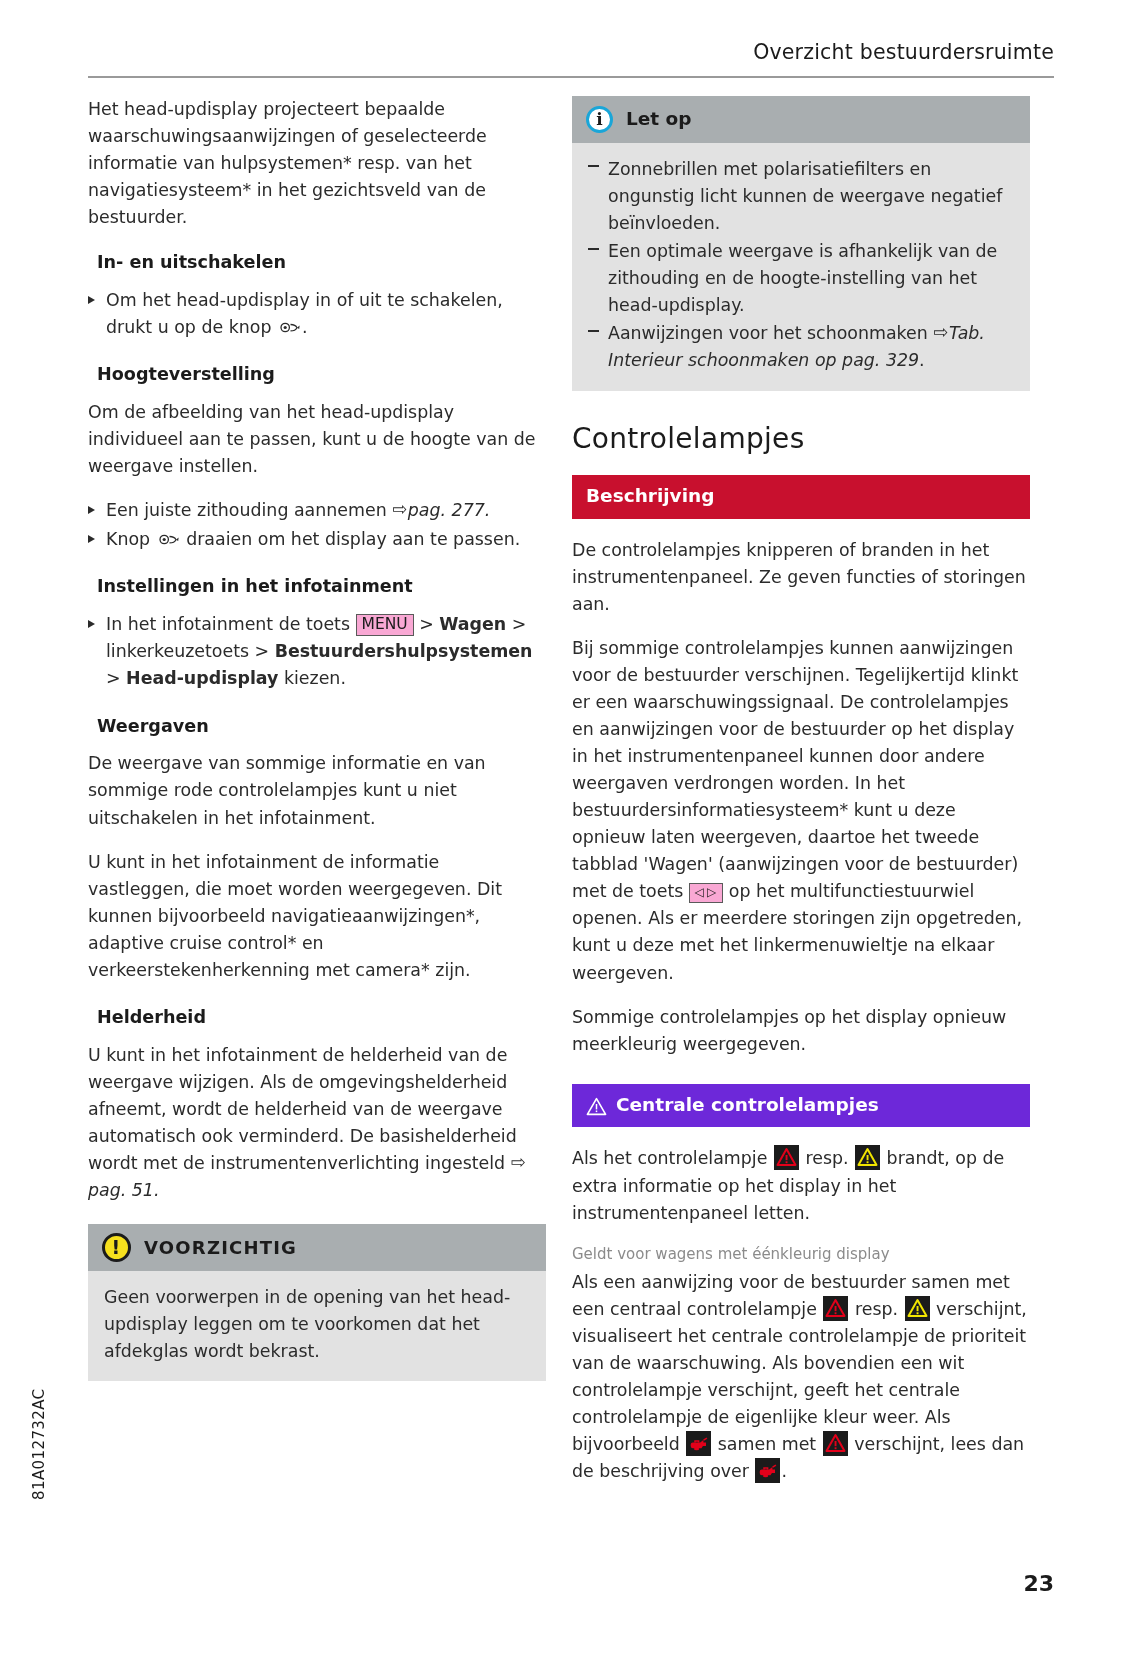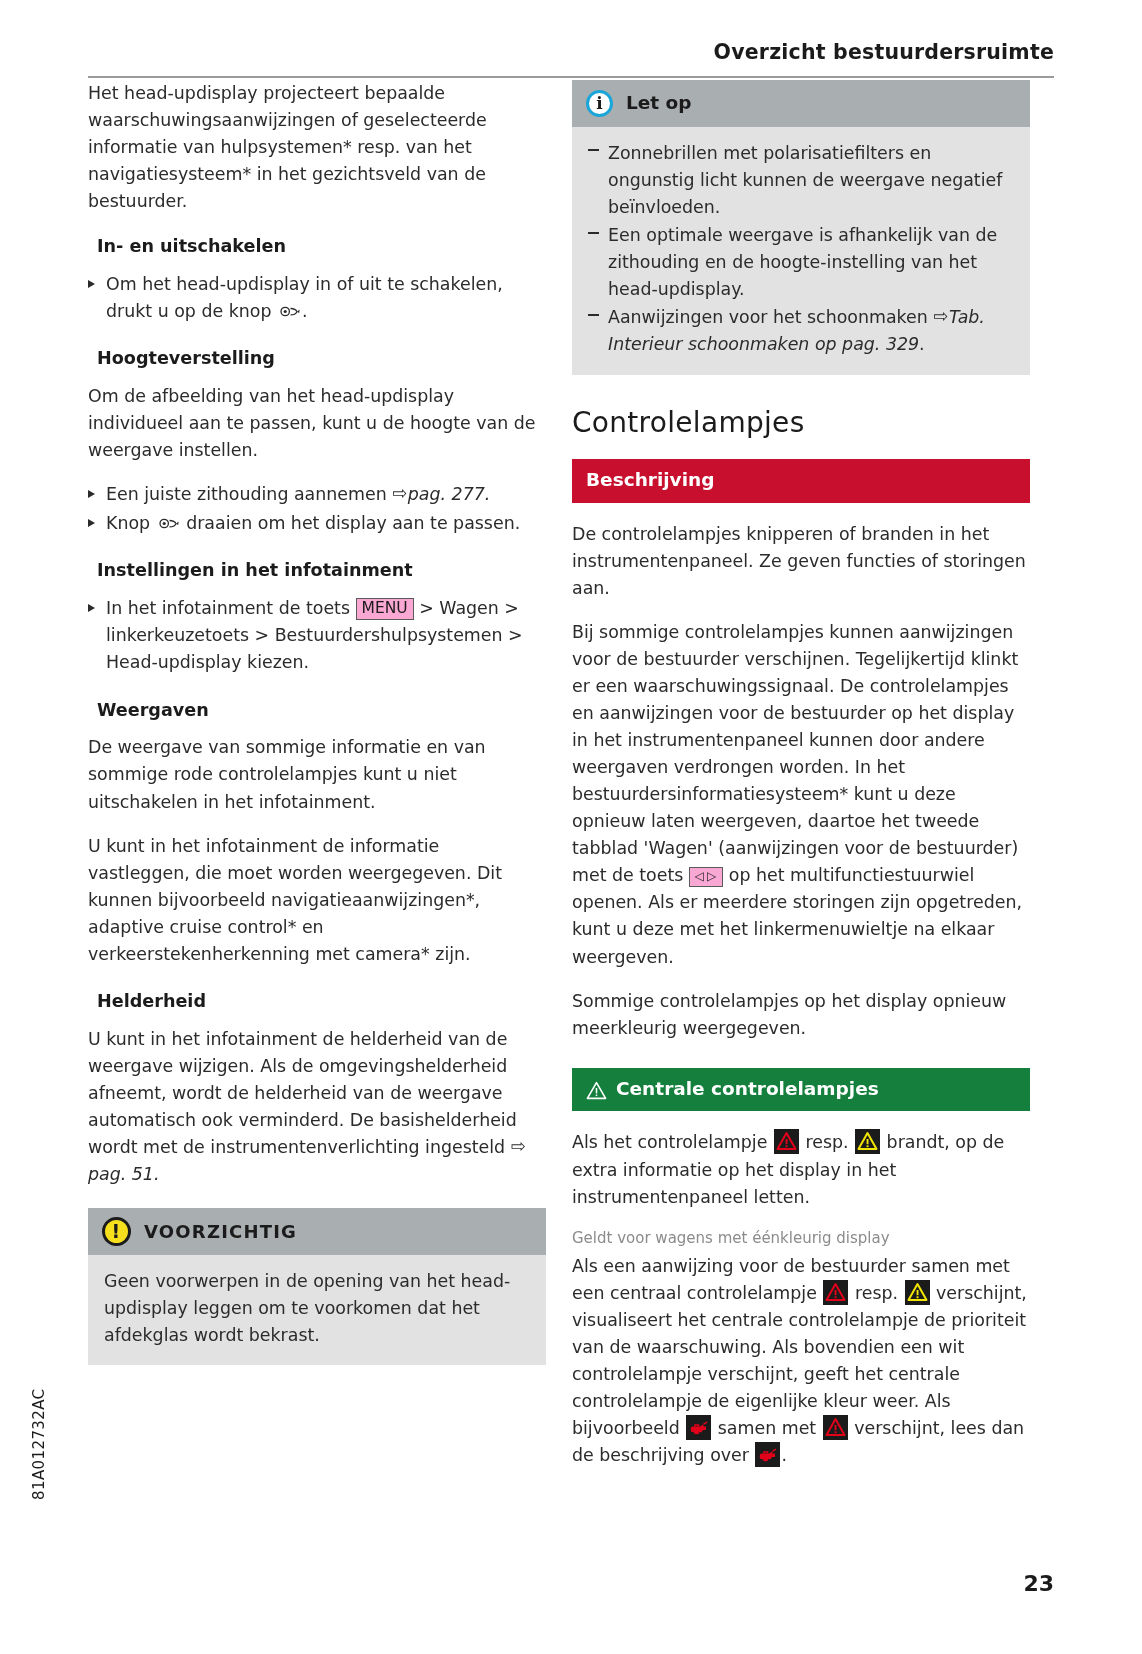--- a/index.html
+++ b/index.html
@@ -22,37 +22,37 @@
   }
 
   
   .running-head {
     position: absolute;
     top: 40px;
     left: 88px;
     right: 88px;
     text-align: right;
     font-size: 20.5px;
-    font-weight: bold;
+    font-weight: normal;
     letter-spacing: 0.2px;
     color: #1b1b1b;
   }
   .header-rule {
     position: absolute;
     top: 76px;
     left: 88px;
     right: 88px;
     height: 2px;
     background: #9a9a9a;
   }
 
   
   .col {
     position: absolute;
-    top: 80px;
+    top: 96px;
     width: 458px;
     font-size: 17.4px;
     line-height: 1.555;
   }
   .col-left  { left: 88px; }
   .col-right { left: 572px; }
 
   p { margin: 0 0 17px 0; }
 
   h3 {
@@ -165,21 +165,21 @@
     background: #c8102e;
     color: #ffffff;
     font-weight: bold;
     font-size: 18.5px;
     padding: 7px 0 8px 14px;
     display: flex;
     align-items: center;
     gap: 9px;
     margin: 6px 0 18px 0;
   }
-  .redbar.warn { background: #15803d; margin-top: 26px; }
+  .redbar.warn { background: #6d28d9; margin-top: 26px; }
   .tri-outline {
     display: inline-block;
     width: 21px; height: 19px;
     flex: 0 0 auto;
   }
 
   
   .keycap {
     display: inline-block;
     border: 1.6px solid #5a5a5a;
@@ -202,21 +202,21 @@
   .tile {
     display: inline-block;
     width: 25px; height: 25px;
     background: #1b1b1b;
     vertical-align: -6px;
     position: relative;
     margin: 0 1px;
   }
   .tile svg { position: absolute; inset: 0; }
 
-  .bold { font-weight: normal; }
+  .bold { font-weight: bold; }
   .ital { font-style: italic; }
   .gray-small {
     color: #8b8b8b;
     font-size: 15px;
     line-height: 1.4;
     margin: 16px 0 4px 0;
   }
 
   
   .xarrow {

